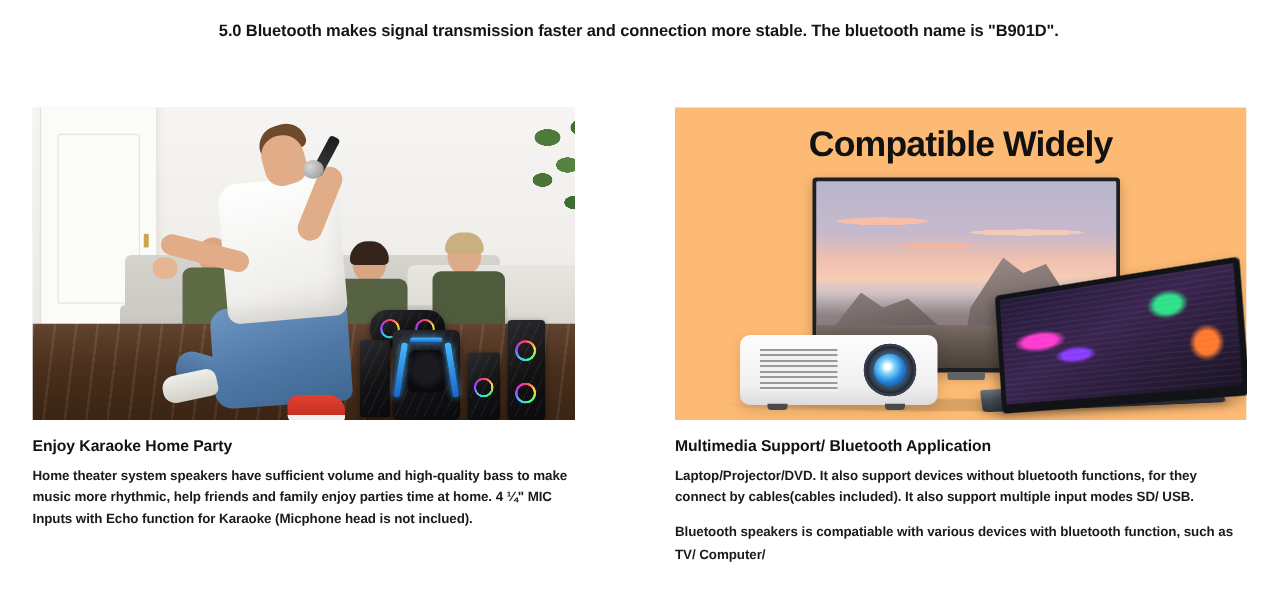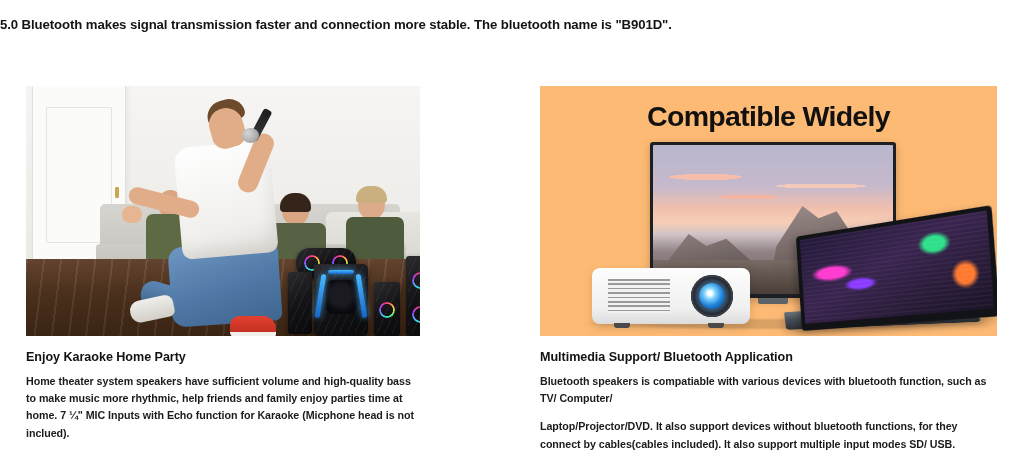--- a/index.html
+++ b/index.html
@@ -16,29 +16,29 @@
     color: #111111;
     -webkit-font-smoothing: antialiased;
   }
 
   
   .header-line {
     position: absolute;
     left: 0;
     top: 17px;
     width: 1022px;
-    text-align: left;
+    text-align: center;
     font-size: 13.2px;
     font-weight: bold;
     color: #141414;
     letter-spacing: -0.1px;
   }
 
   
-  .col-left  { position: absolute; left: 26px;  top: 86px; width: 394px; }
+  .col-left  { position: absolute; left: 26px;  top: 86px; width: 434px; }
   .col-right { position: absolute; left: 540px; top: 86px; width: 457px; }
 
   .media-box {
     position: relative;
     width: 100%;
     height: 250px;
     overflow: hidden;
   }
 
   .caption-title {
@@ -438,21 +438,21 @@
       <div class="ring" style="left:5px; top:20px; width:16px; height:16px;"></div>
     </div>
 
     <div class="spk" style="left:380px; top:170px; width:30px; height:80px;">
       <div class="ring" style="left:6px; top:16px; width:17px; height:17px;"></div>
       <div class="ring" style="left:6px; top:50px; width:17px; height:17px;"></div>
     </div>
   </div>
 
   <div class="caption-title">Enjoy Karaoke Home Party</div>
-  <div class="caption-body">Home theater system speakers have sufficient volume and high-quality bass to make music more rhythmic, help friends and family enjoy parties time at home. 7 ¼" MIC Inputs with Echo function for Karaoke (Micphone head is not inclued).</div>
+  <div class="caption-body">Home theater system speakers have sufficient volume and high-quality bass to make music more rhythmic, help friends and family enjoy parties time at home. 4 ¼" MIC Inputs with Echo function for Karaoke (Micphone head is not inclued).</div>
 </div>
 
 <div class="col-right">
 
   <div class="media-box panel-gray">
 
     <div class="cw-title">Compatible Widely</div>
 
     <div class="ground-shadow"></div>
 
@@ -479,15 +479,15 @@
       <div class="lap-base">
         <div class="lap-keys"></div>
       </div>
       <div class="lap-screen">
         <div class="lap-game"></div>
       </div>
     </div>
   </div>
 
   <div class="caption-title">Multimedia Support/ Bluetooth Application</div>
+  <div class="caption-body">Laptop/Projector/DVD. It also support devices without bluetooth functions, for they connect by cables(cables included). It also support multiple input modes SD/ USB.</div>
   <div class="caption-body">Bluetooth speakers is compatiable with various devices with bluetooth function, such as TV/ Computer/</div>
-  <div class="caption-body">Laptop/Projector/DVD. It also support devices without bluetooth functions, for they connect by cables(cables included). It also support multiple input modes SD/ USB.</div>
 </div>
 
 </body></html>

